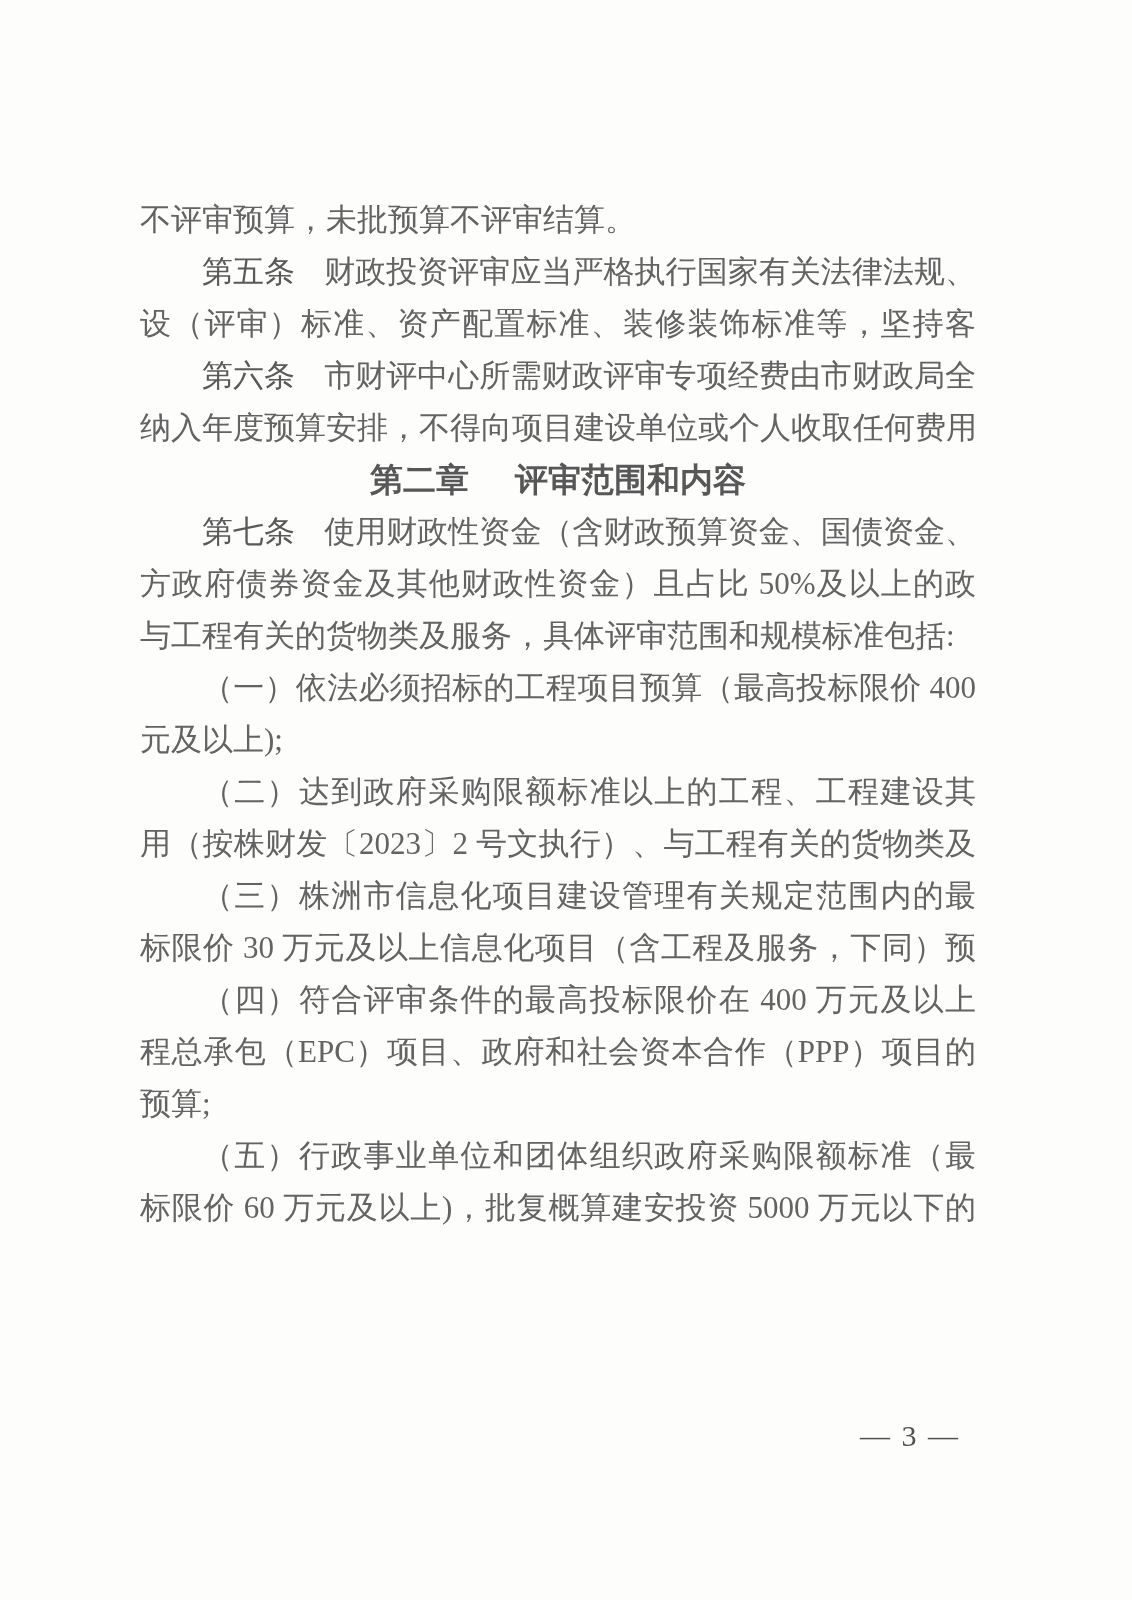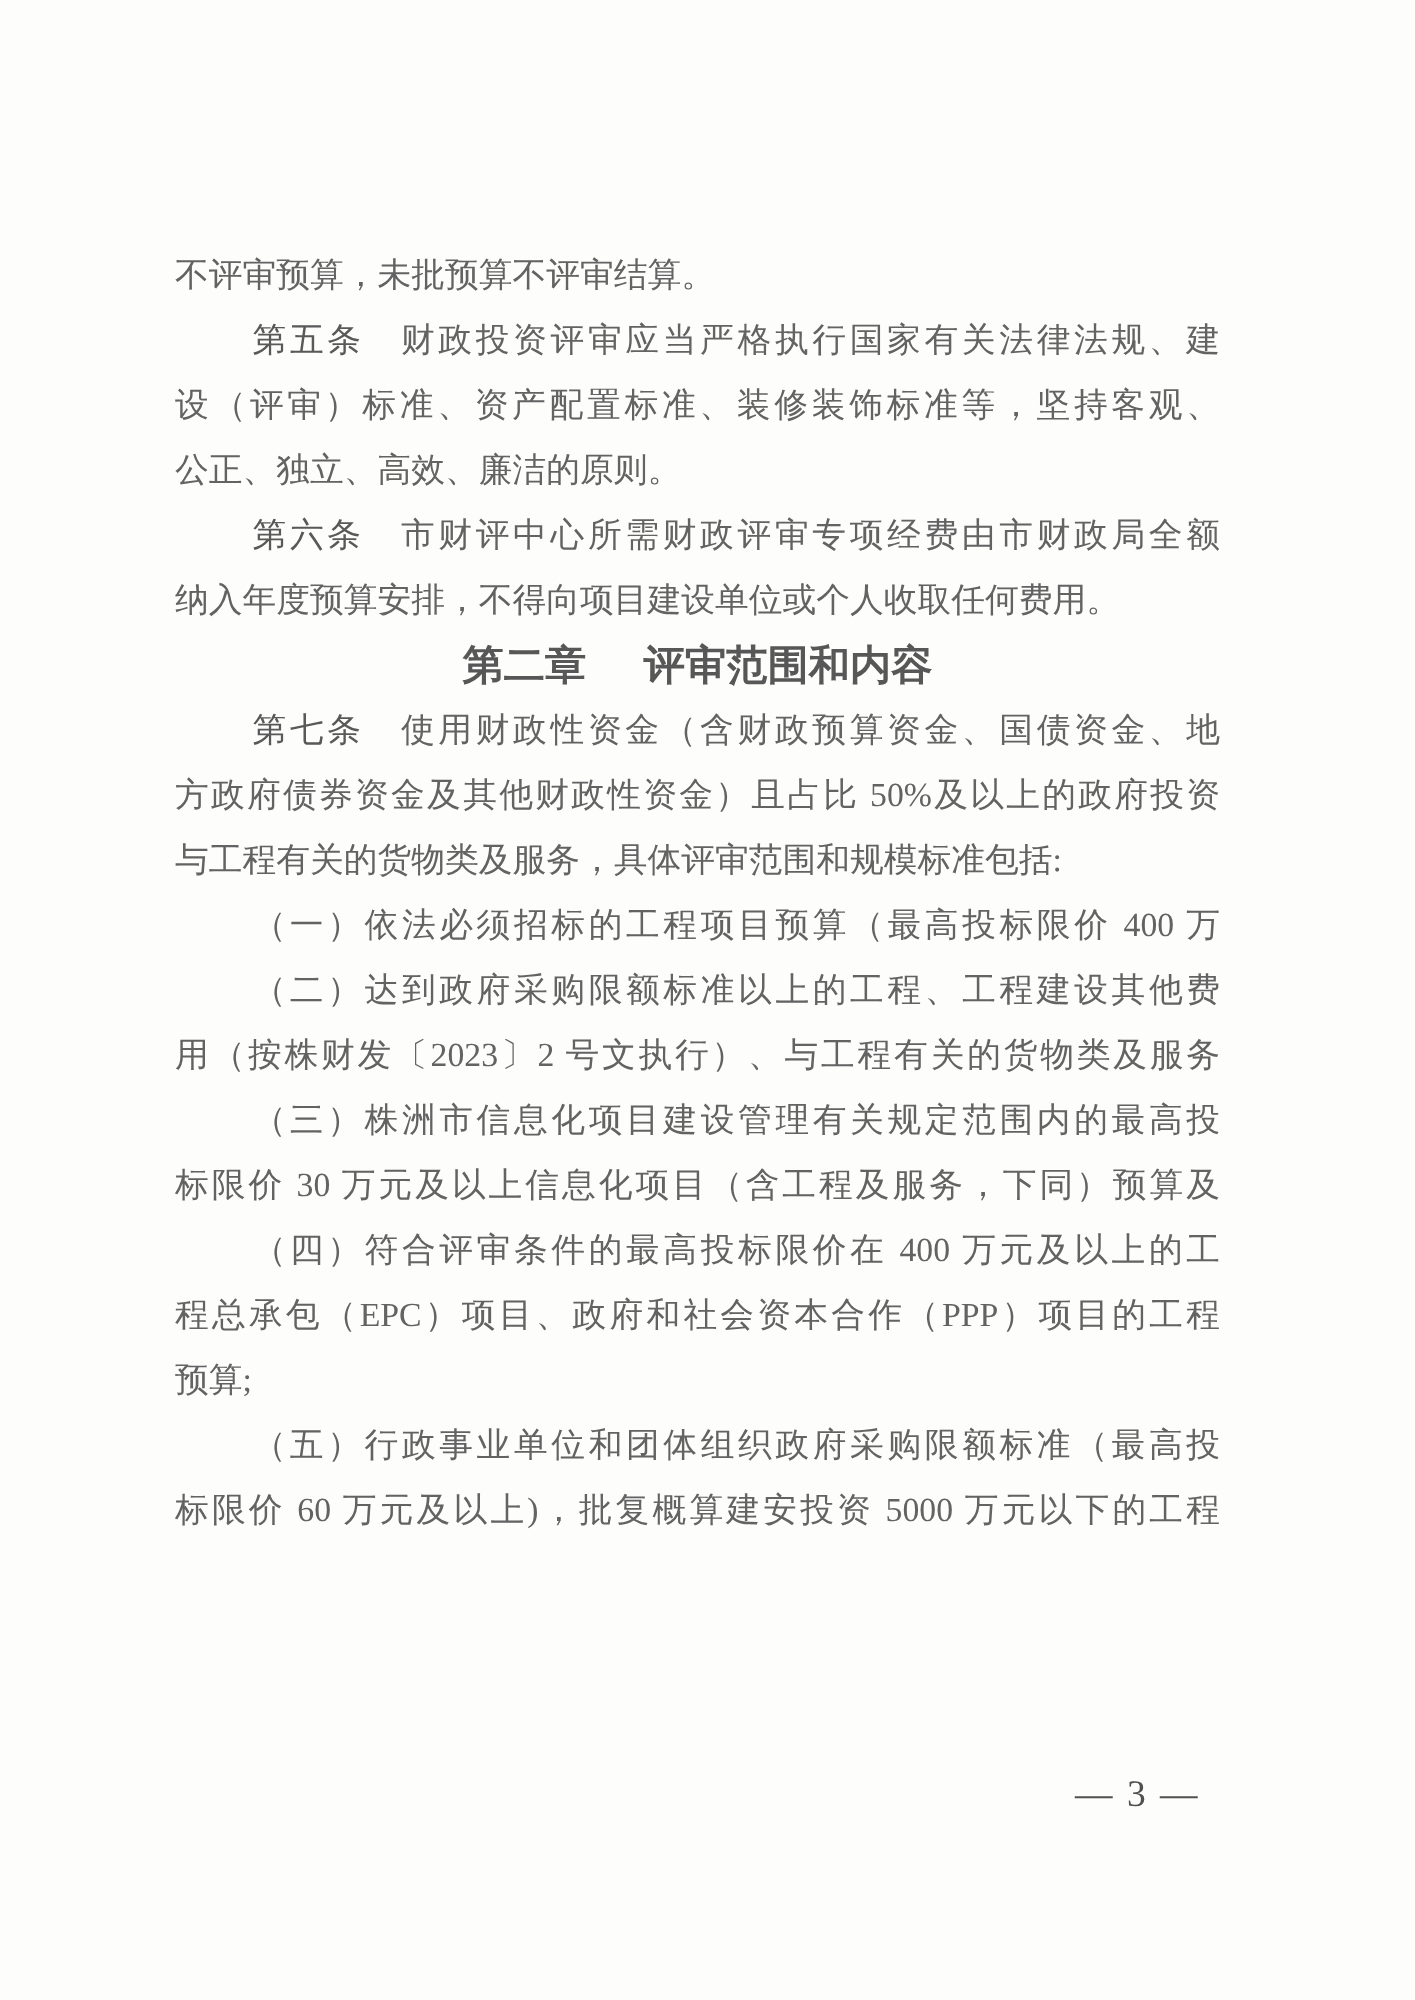--- a/index.html
+++ b/index.html
@@ -11,21 +11,21 @@
   }
   .page {
     position: absolute; inset: 0;
     background: #fdfdfc;
   }
   .content {
     position: absolute; left: 140px; top: 194px; width: 836px;
   }
   .line {
     font-family: "Liberation Serif", "DejaVu Serif", serif;
-    font-size: 27px; line-height: 52px; height: 52px;
+    font-size: 31px; line-height: 52px; height: 52px;
     color: #636363;
     overflow: hidden;
   }
   .nf { white-space: nowrap; }
   .fill { text-align: justify; text-align-last: justify; }
   .indent { text-indent: 62px; }
   .term {
     font-family: "Liberation Sans", "DejaVu Sans", sans-serif;
     font-weight: 400; color: #595959;
     margin-right: 29px;
@@ -49,36 +49,36 @@
 
 <div class="page">
   <div class="content">
 
     <div class="line nf">不评审预算，未批预算不评审结算。</div>
 
     <div class="line indent fill"><span class="term">第五条</span><span>财政投资评审应当严格执行国家有关法律法规、建</span></div>
 
     <div class="line fill">设（评审）标准、资产配置标准、装修装饰标准等，坚持客观、</div>
 
-    <div class="line nf">公正、独立、高效、廉洁的原则。</div>
 
     <div class="line indent fill"><span class="term">第六条</span><span>市财评中心所需财政评审专项经费由市财政局全额</span></div>
 
     <div class="line nf">纳入年度预算安排，不得向项目建设单位或个人收取任何费用。</div>
 
     <div class="line heading"><span>第二章</span><span class="hgap"></span><span>评审范围和内容</span></div>
 
     <div class="line indent fill"><span class="term">第七条</span><span>使用财政性资金（含财政预算资金、国债资金、地</span></div>
 
     <div class="line fill">方政府债券资金及其他财政性资金）且占比 50%及以上的政府投资</div>
 
     <div class="line nf">与工程有关的货物类及服务，具体评审范围和规模标准包括:</div>
 
     <div class="line indent fill">（一）依法必须招标的工程项目预算（最高投标限价 400 万</div>
 
+    <div class="line nf">元及以上);</div>
 
     <div class="line indent fill">（二）达到政府采购限额标准以上的工程、工程建设其他费</div>
 
     <div class="line fill">用（按株财发〔2023〕2 号文执行）、与工程有关的货物类及服务</div>
 
 
     <div class="line indent fill">（三）株洲市信息化项目建设管理有关规定范围内的最高投</div>
 
     <div class="line fill">标限价 30 万元及以上信息化项目（含工程及服务，下同）预算及</div>
 

